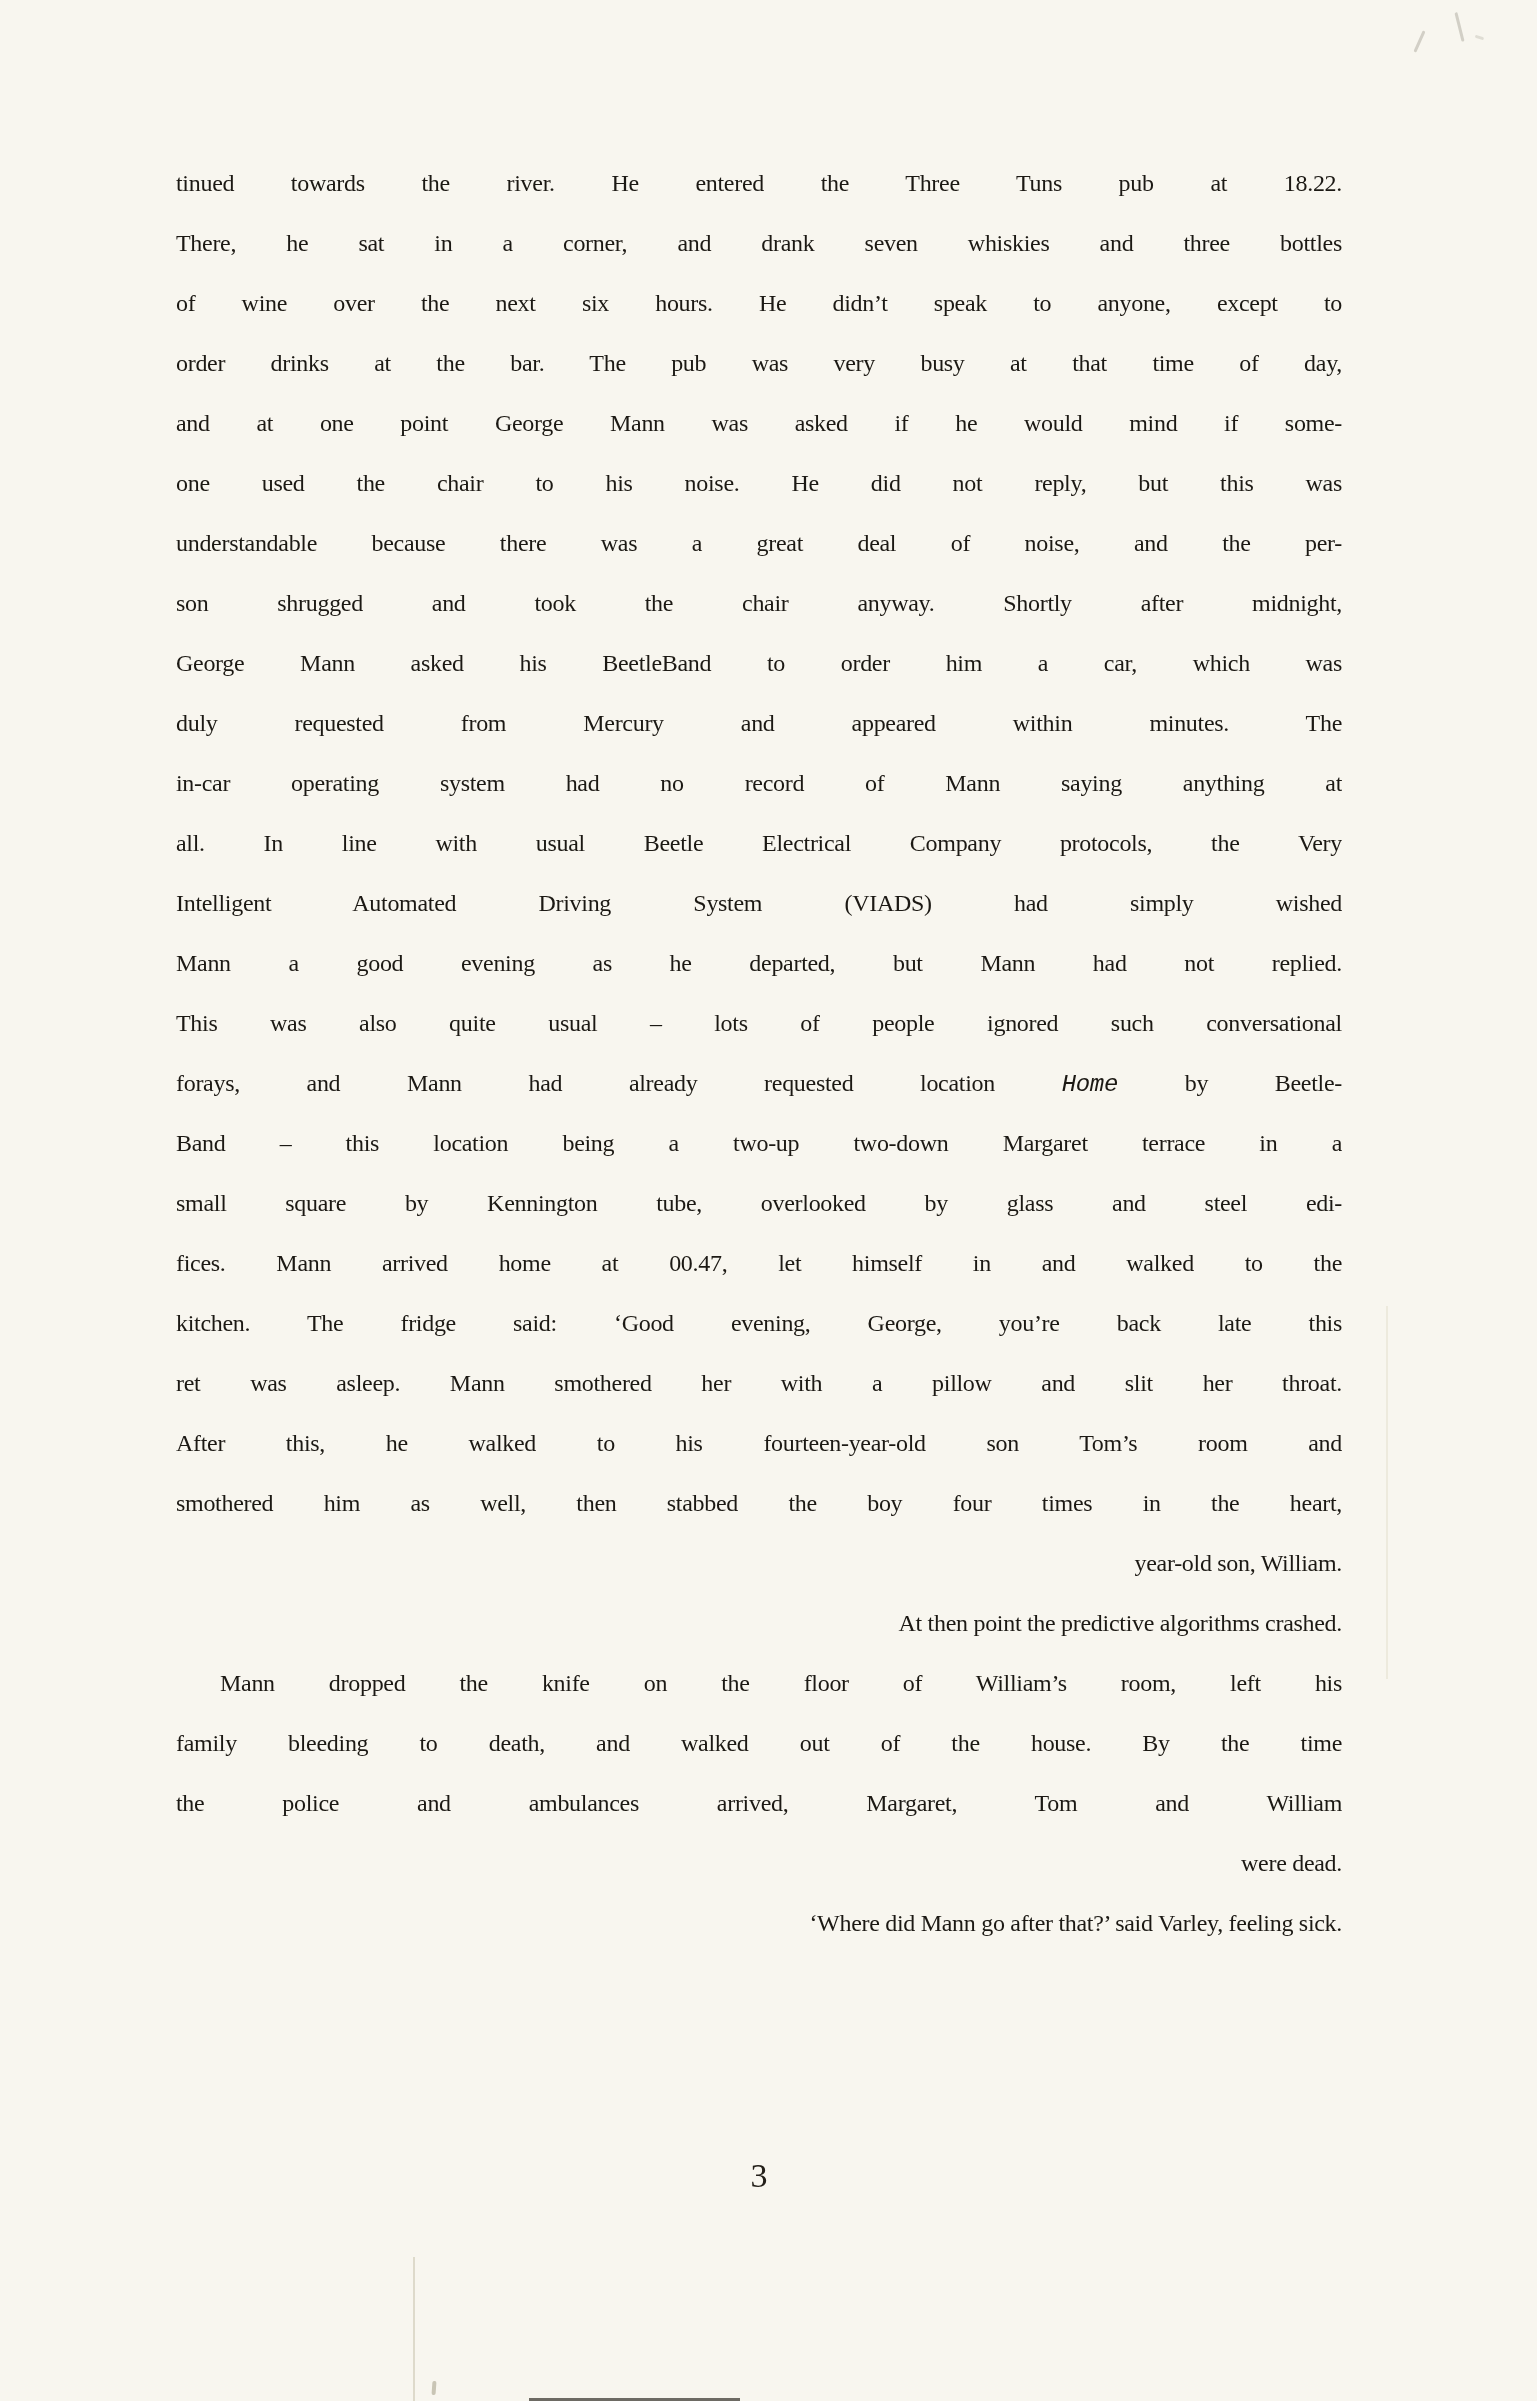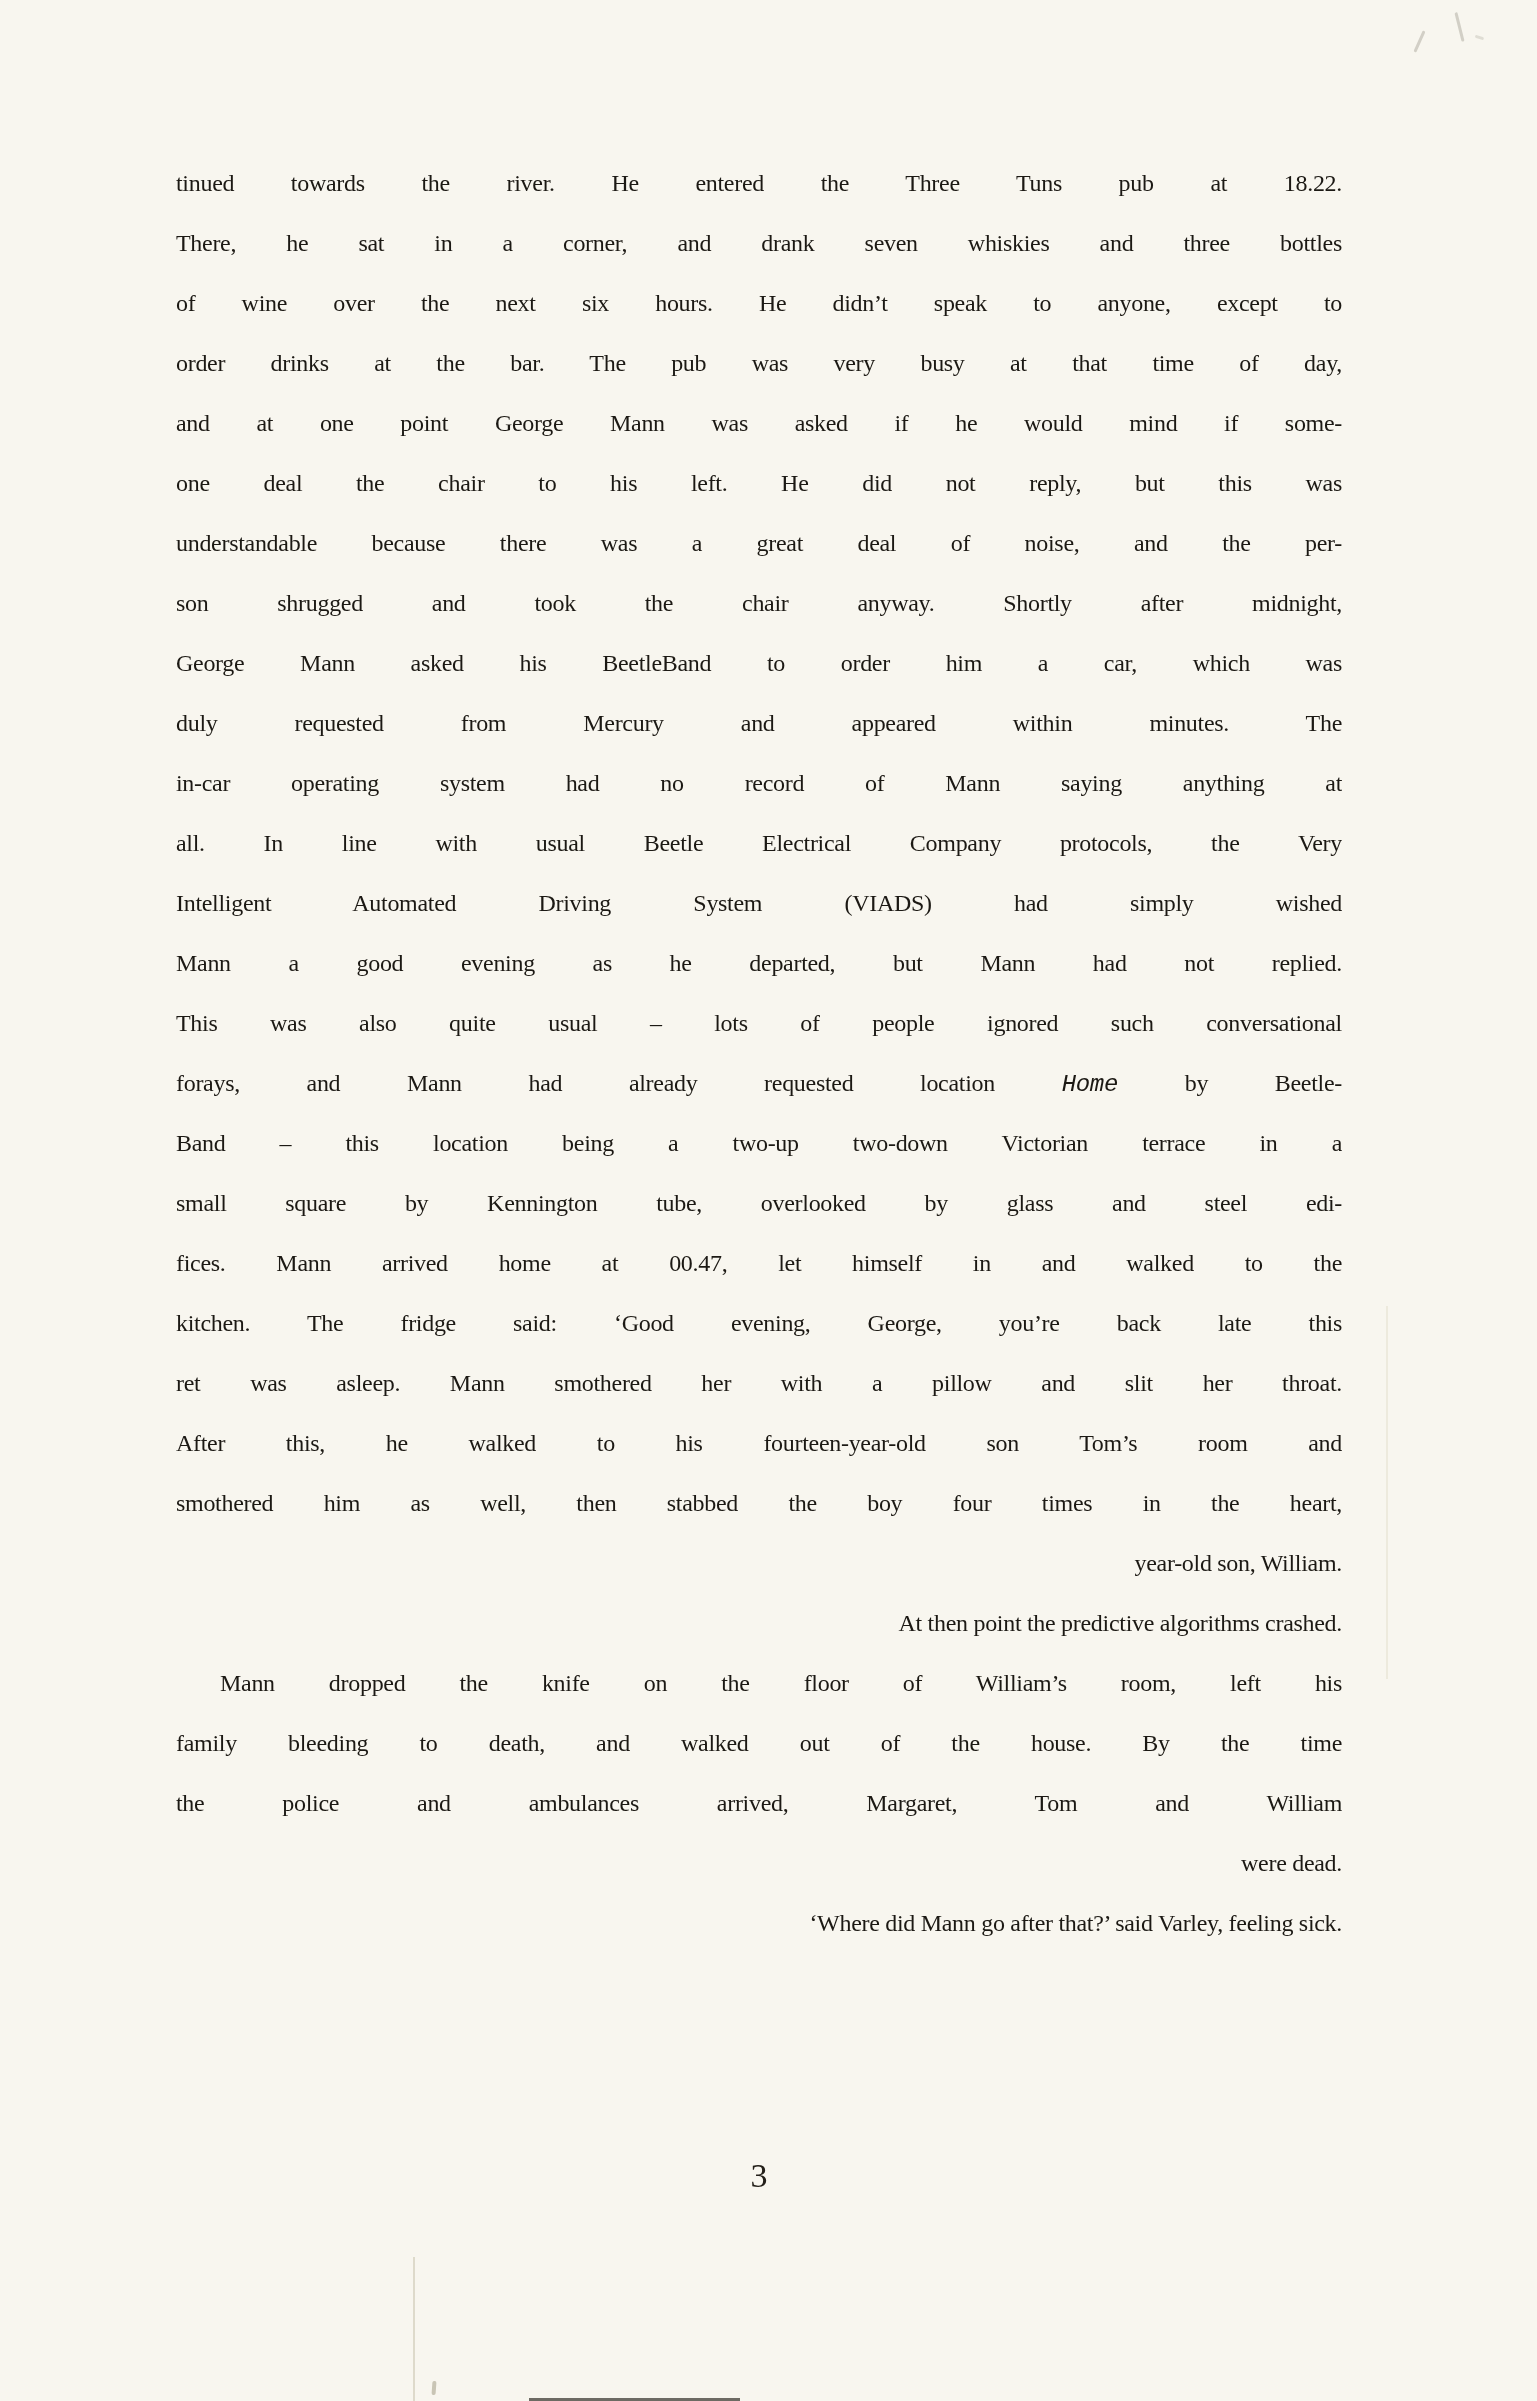--- a/index.html
+++ b/index.html
@@ -79,32 +79,32 @@
 </style>
 </head>
 <body>
 
 <div class="text-block">
   <div class="line j">tinued towards the river. He entered the Three Tuns pub at 18.22.</div>
   <div class="line j">There, he sat in a corner, and drank seven whiskies and three bottles</div>
   <div class="line j">of wine over the next six hours. He didn’t speak to anyone, except to</div>
   <div class="line j">order drinks at the bar. The pub was very busy at that time of day,</div>
   <div class="line j">and at one point George Mann was asked if he would mind if some-</div>
-  <div class="line j">one deal the chair to his left. He did not reply, but this was</div>
+  <div class="line j">one used the chair to his noise. He did not reply, but this was</div>
   <div class="line j">understandable because there was a great deal of noise, and the per-</div>
   <div class="line j">son shrugged and took the chair anyway. Shortly after midnight,</div>
   <div class="line j">George Mann asked his BeetleBand to order him a car, which was</div>
   <div class="line j">duly requested from Mercury and appeared within minutes. The</div>
   <div class="line j">in-car operating system had no record of Mann saying anything at</div>
   <div class="line j">all. In line with usual Beetle Electrical Company protocols, the Very</div>
   <div class="line j">Intelligent Automated Driving System (VIADS) had simply wished</div>
   <div class="line j">Mann a good evening as he departed, but Mann had not replied.</div>
   <div class="line j">This was also quite usual – lots of people ignored such conversational</div>
   <div class="line j"><span>forays, and Mann had already requested location </span><span class="it">Home</span><span> by Beetle-</span></div>
-  <div class="line j">Band – this location being a two-up two-down Victorian terrace in a</div>
+  <div class="line j">Band – this location being a two-up two-down Margaret terrace in a</div>
   <div class="line j">small square by Kennington tube, overlooked by glass and steel edi-</div>
   <div class="line j">fices. Mann arrived home at 00.47, let himself in and walked to the</div>
   <div class="line j">kitchen. The fridge said: ‘Good evening, George, you’re back late this</div>
   <div class="line j">ret was asleep. Mann smothered her with a pillow and slit her throat.</div>
   <div class="line j">After this, he walked to his fourteen-year-old son Tom’s room and</div>
   <div class="line j">smothered him as well, then stabbed the boy four times in the heart,</div>
   <div class="line l">year-old son, William.</div>
   <div class="line l ind">At then point the predictive algorithms crashed.</div>
   <div class="line j ind">Mann dropped the knife on the floor of William’s room, left his</div>
   <div class="line j">family bleeding to death, and walked out of the house. By the time</div>

